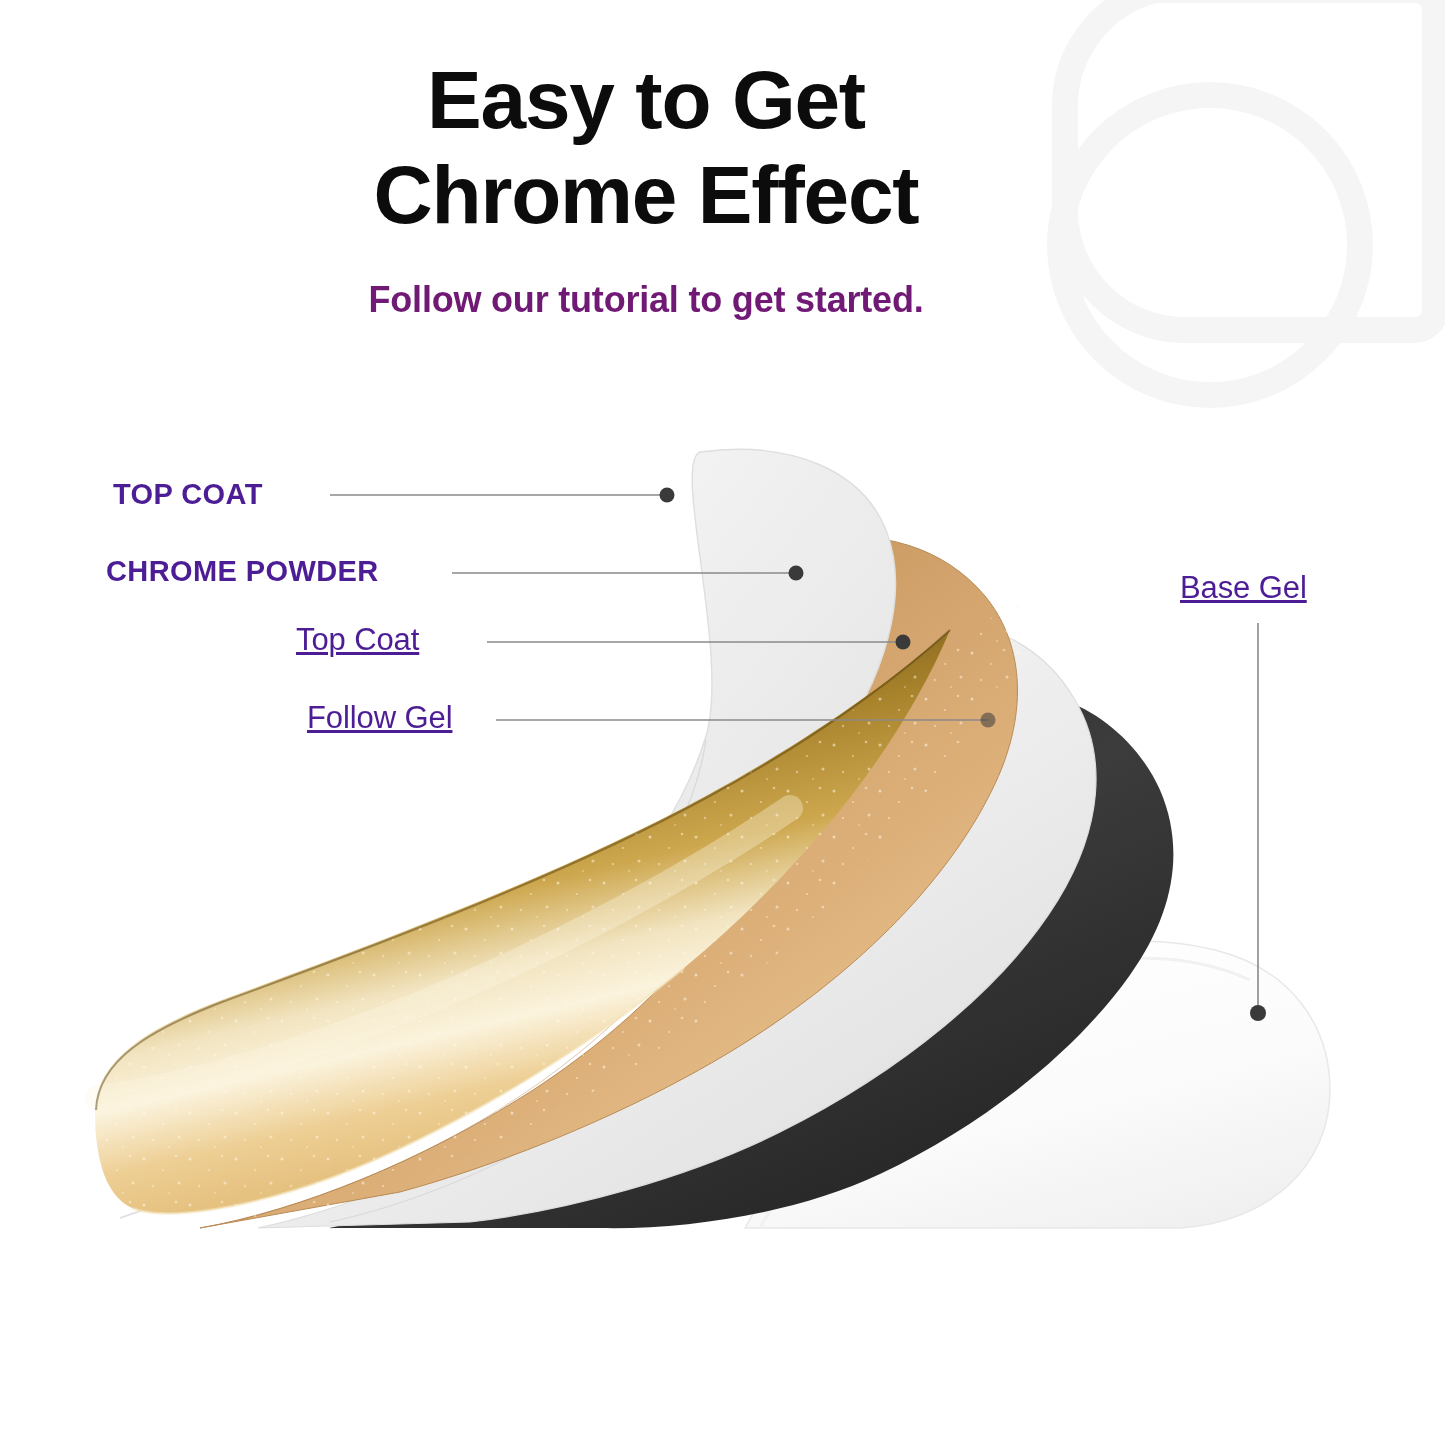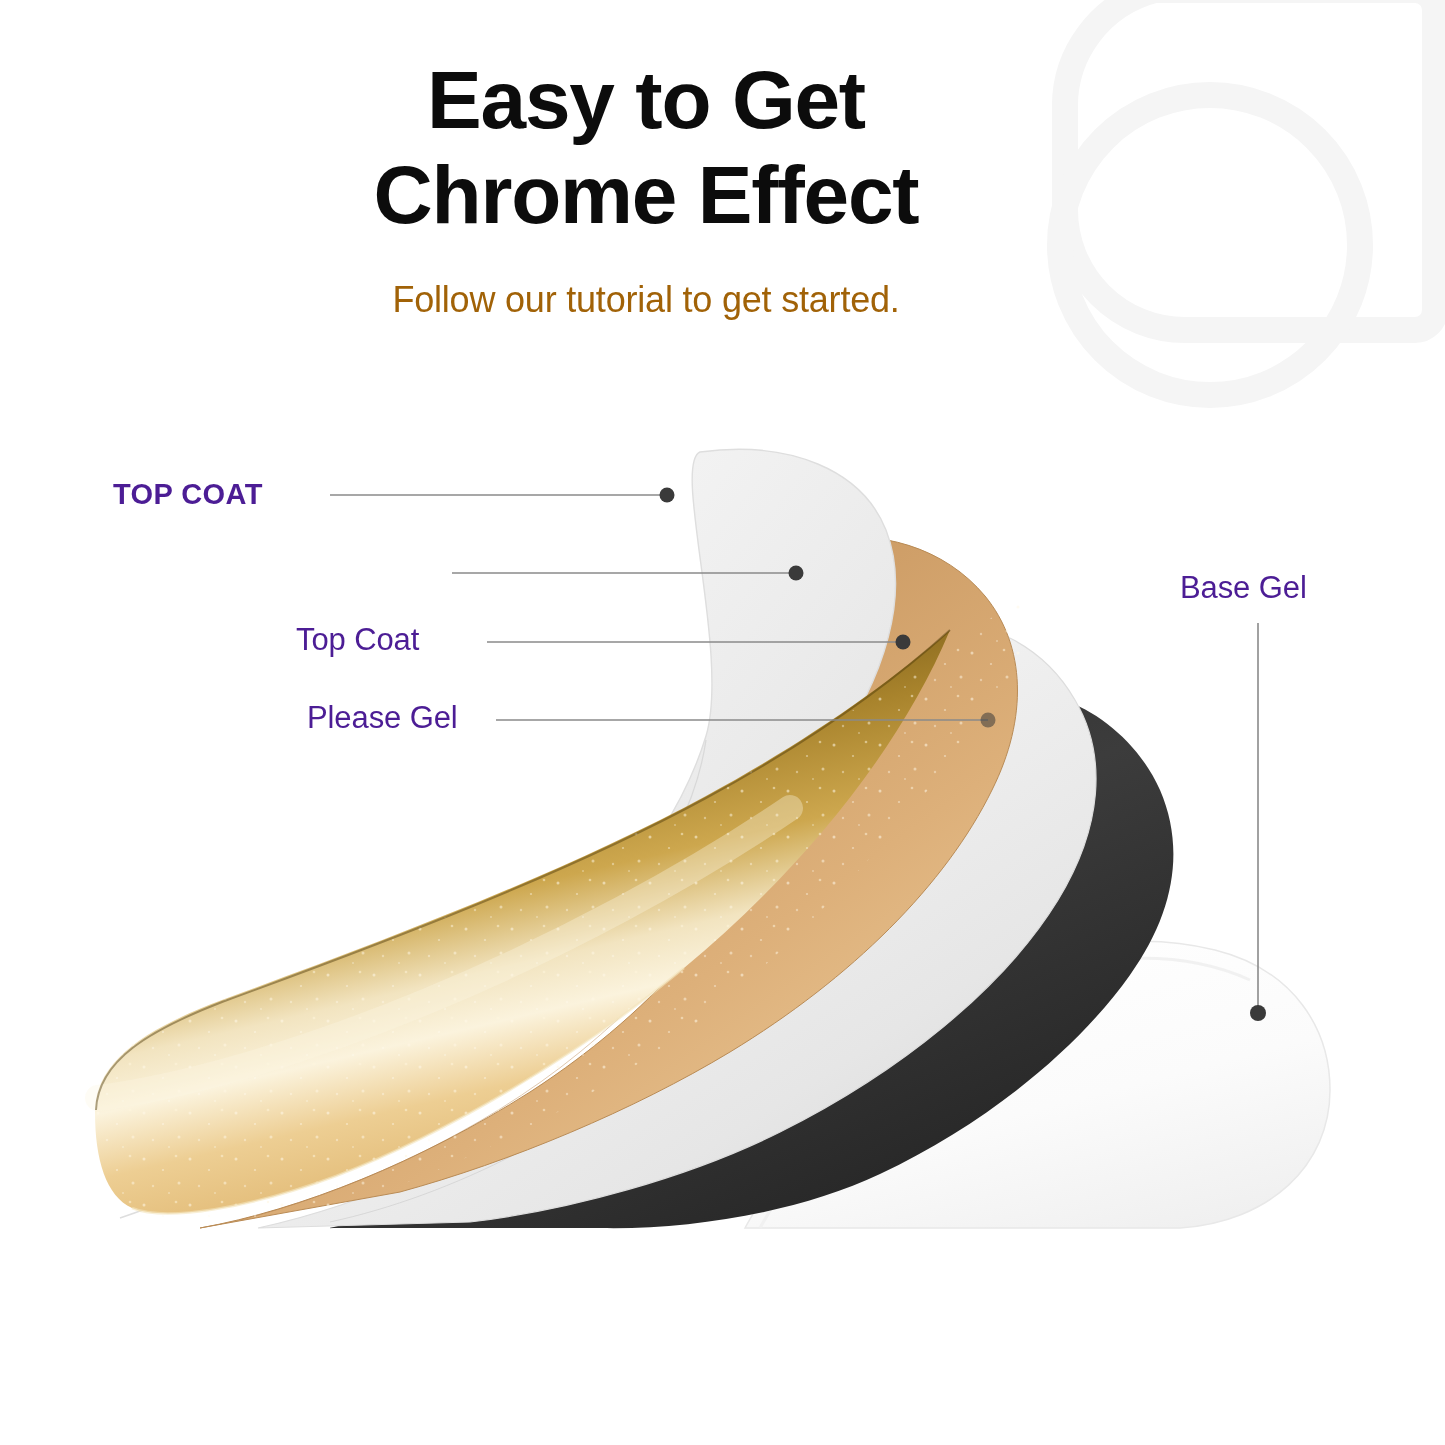--- a/index.html
+++ b/index.html
@@ -40,22 +40,22 @@
     font-size: 82px;
     font-weight: 700;
     line-height: 1.16;
     letter-spacing: -1.2px;
     color: #0c0c0c;
     margin: 0;
     white-space: pre-line;
   }
   #subtitle {
     font-size: 36px;
-    font-weight: 400;
-    color: #a16207;
+    font-weight: 700;
+    color: #701a75;
     letter-spacing: -0.2px;
     margin: 37px 0 0 0;
   }
 
   
   #illustration {
     position: absolute;
     top: 0;
     left: 0;
     width: 1445px;
@@ -70,20 +70,21 @@
   }
   .callout.strong {
     font-weight: 700;
     font-size: 29px;
     letter-spacing: 0.4px;
   }
   .callout.light {
     font-weight: 400;
     font-size: 31px;
     letter-spacing: -0.1px;
+    text-decoration: underline;
   }
   #label-top-coat-bold      { left: 113px; top: 478px; }
   #label-chrome-powder      { left: 106px; top: 555px; }
   #label-top-coat           { left: 296px; top: 622px; }
   #label-color-gel          { left: 307px; top: 700px; }
   #label-base-gel           { left: 1180px; top: 570px; font-size: 31px; font-weight: 400; }
 
   
   #note {
     position: absolute;
@@ -300,21 +301,22 @@
       <circle cx="667" cy="495" r="7.5"></circle>
       <circle cx="796" cy="573" r="7.5"></circle>
       <circle cx="903" cy="642" r="7.5"></circle>
       <circle cx="988" cy="720" r="7.5" opacity="0.55"></circle>
       <circle cx="1258" cy="1013" r="8"></circle>
     </g>
   </svg>
 
   <div class="callout strong" id="label-top-coat-bold">TOP COAT</div>
 
+  <div class="callout strong" id="label-chrome-powder">CHROME POWDER</div>
 
   <div class="callout light" id="label-top-coat">Top Coat</div>
 
-  <div class="callout light" id="label-color-gel">Please Gel</div>
+  <div class="callout light" id="label-color-gel">Follow Gel</div>
 
   <div class="callout light" id="label-base-gel">Base Gel</div>
 
 
 </div>
 
 </body></html>

